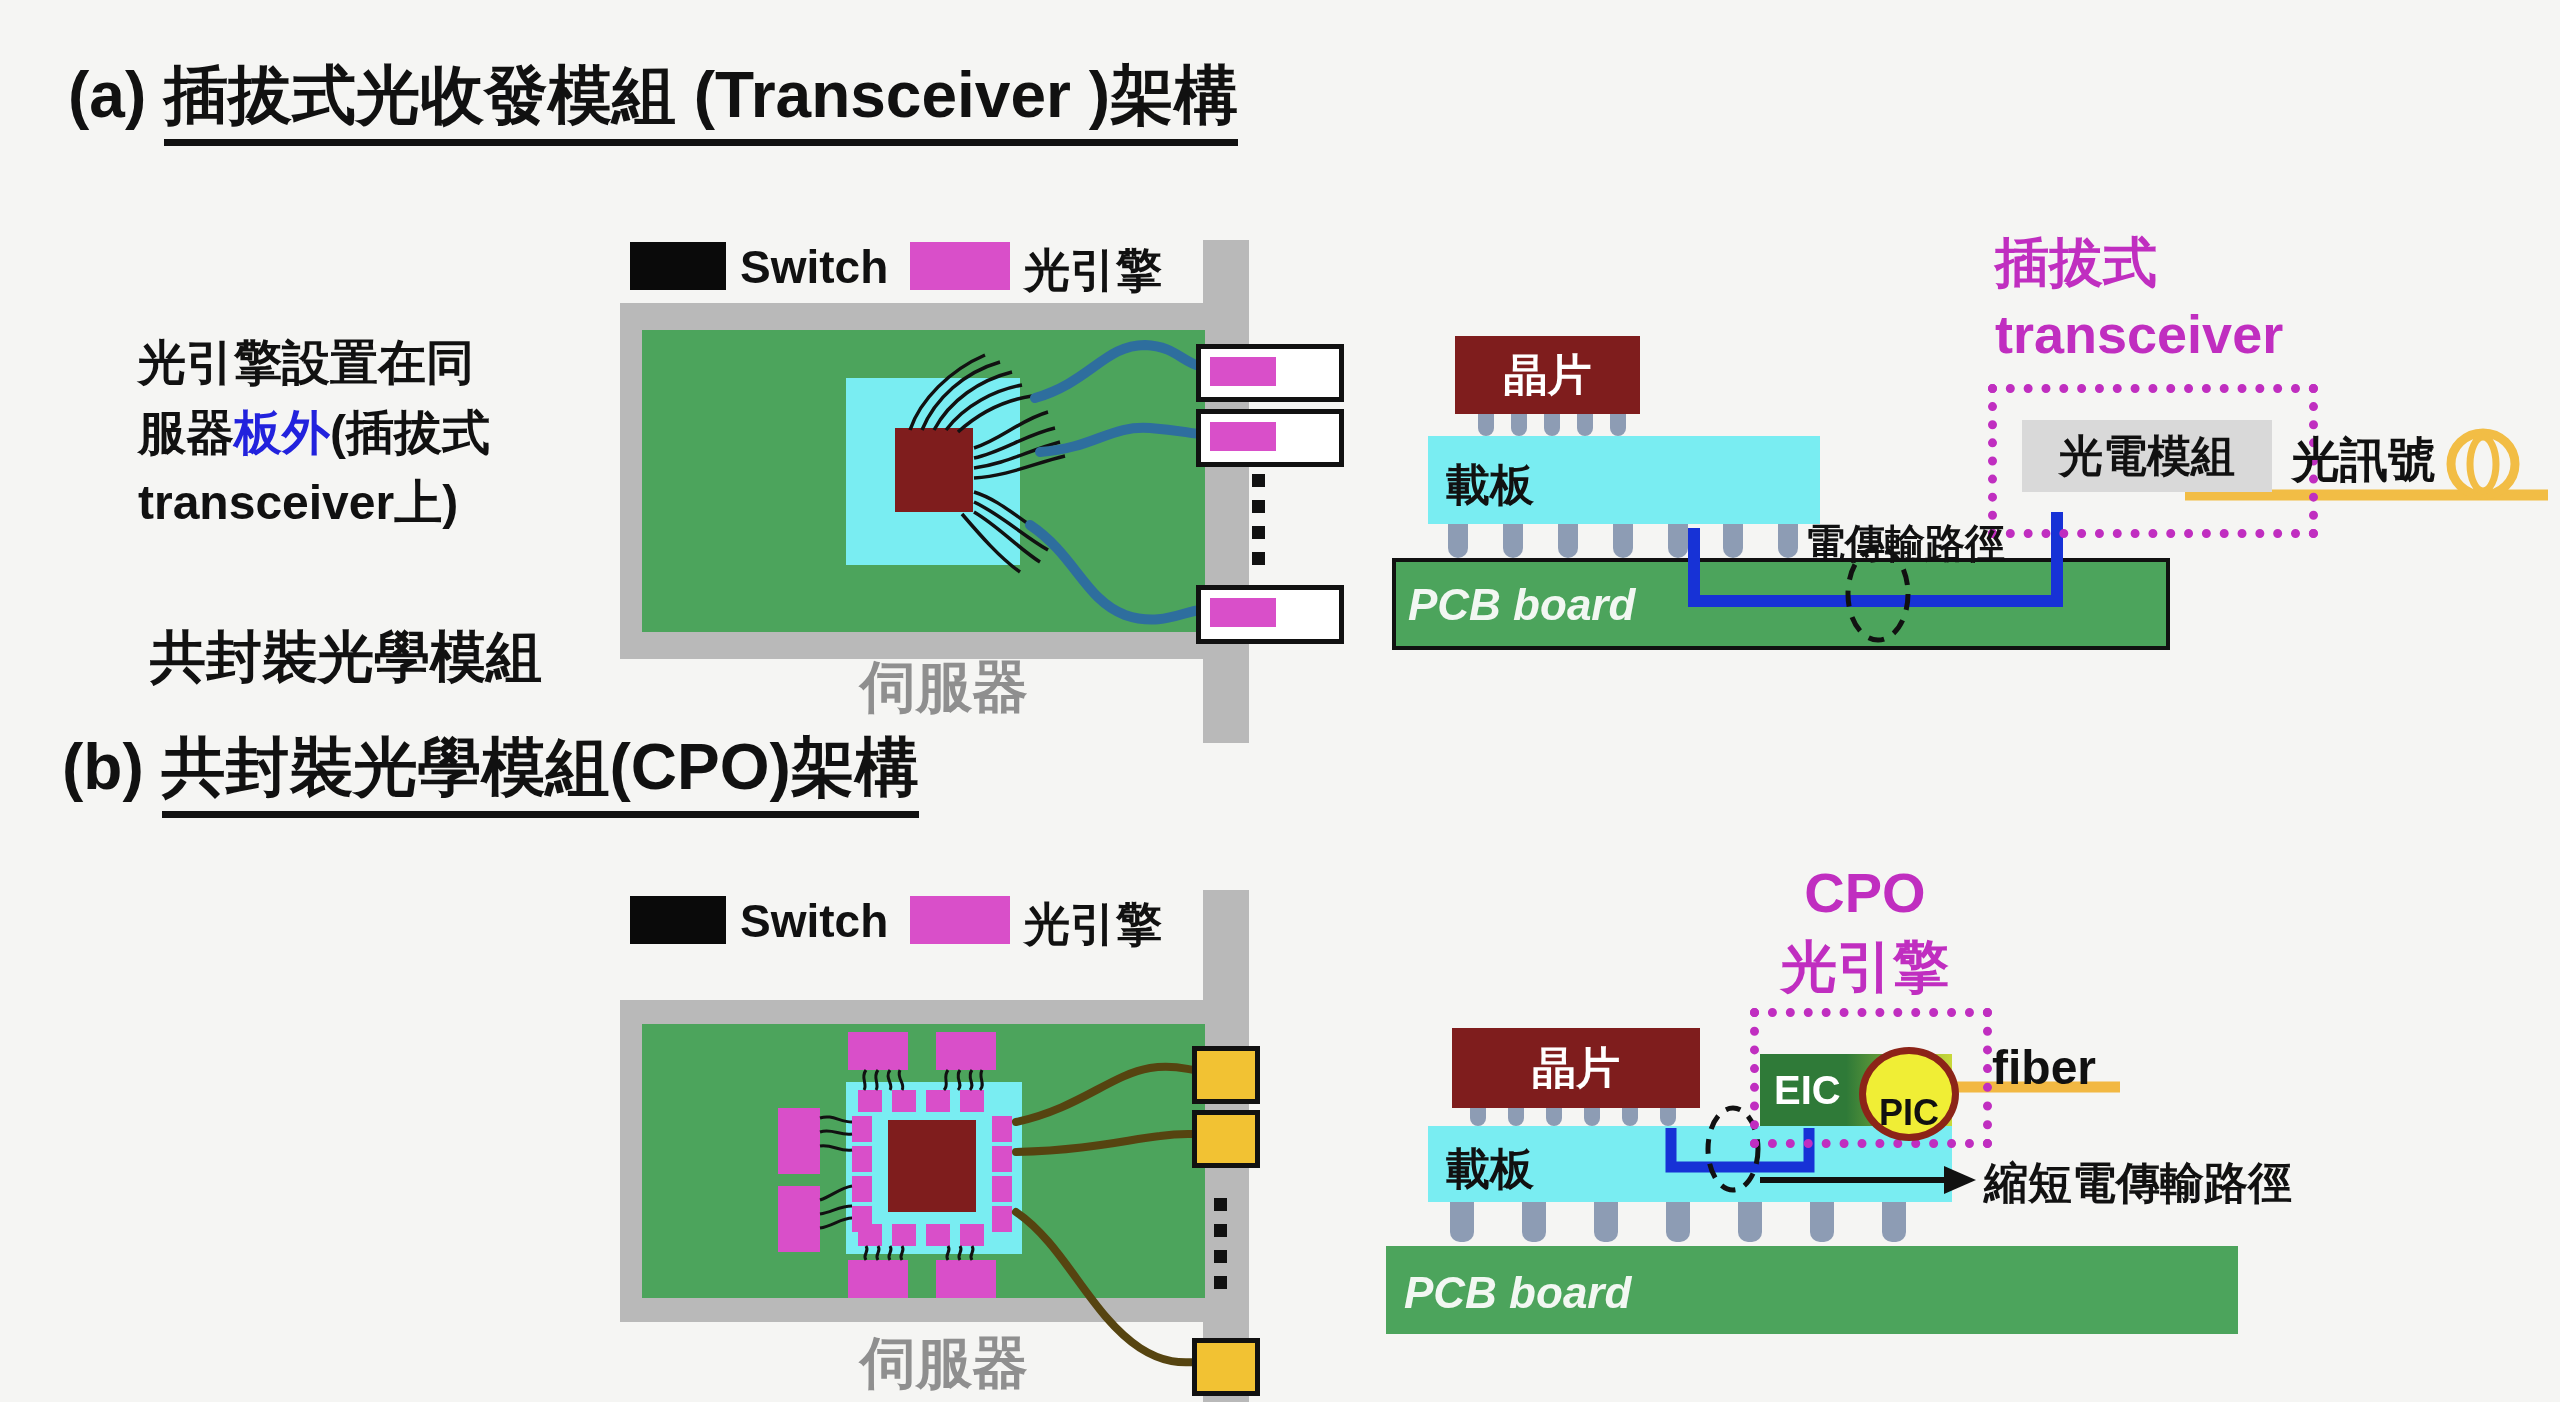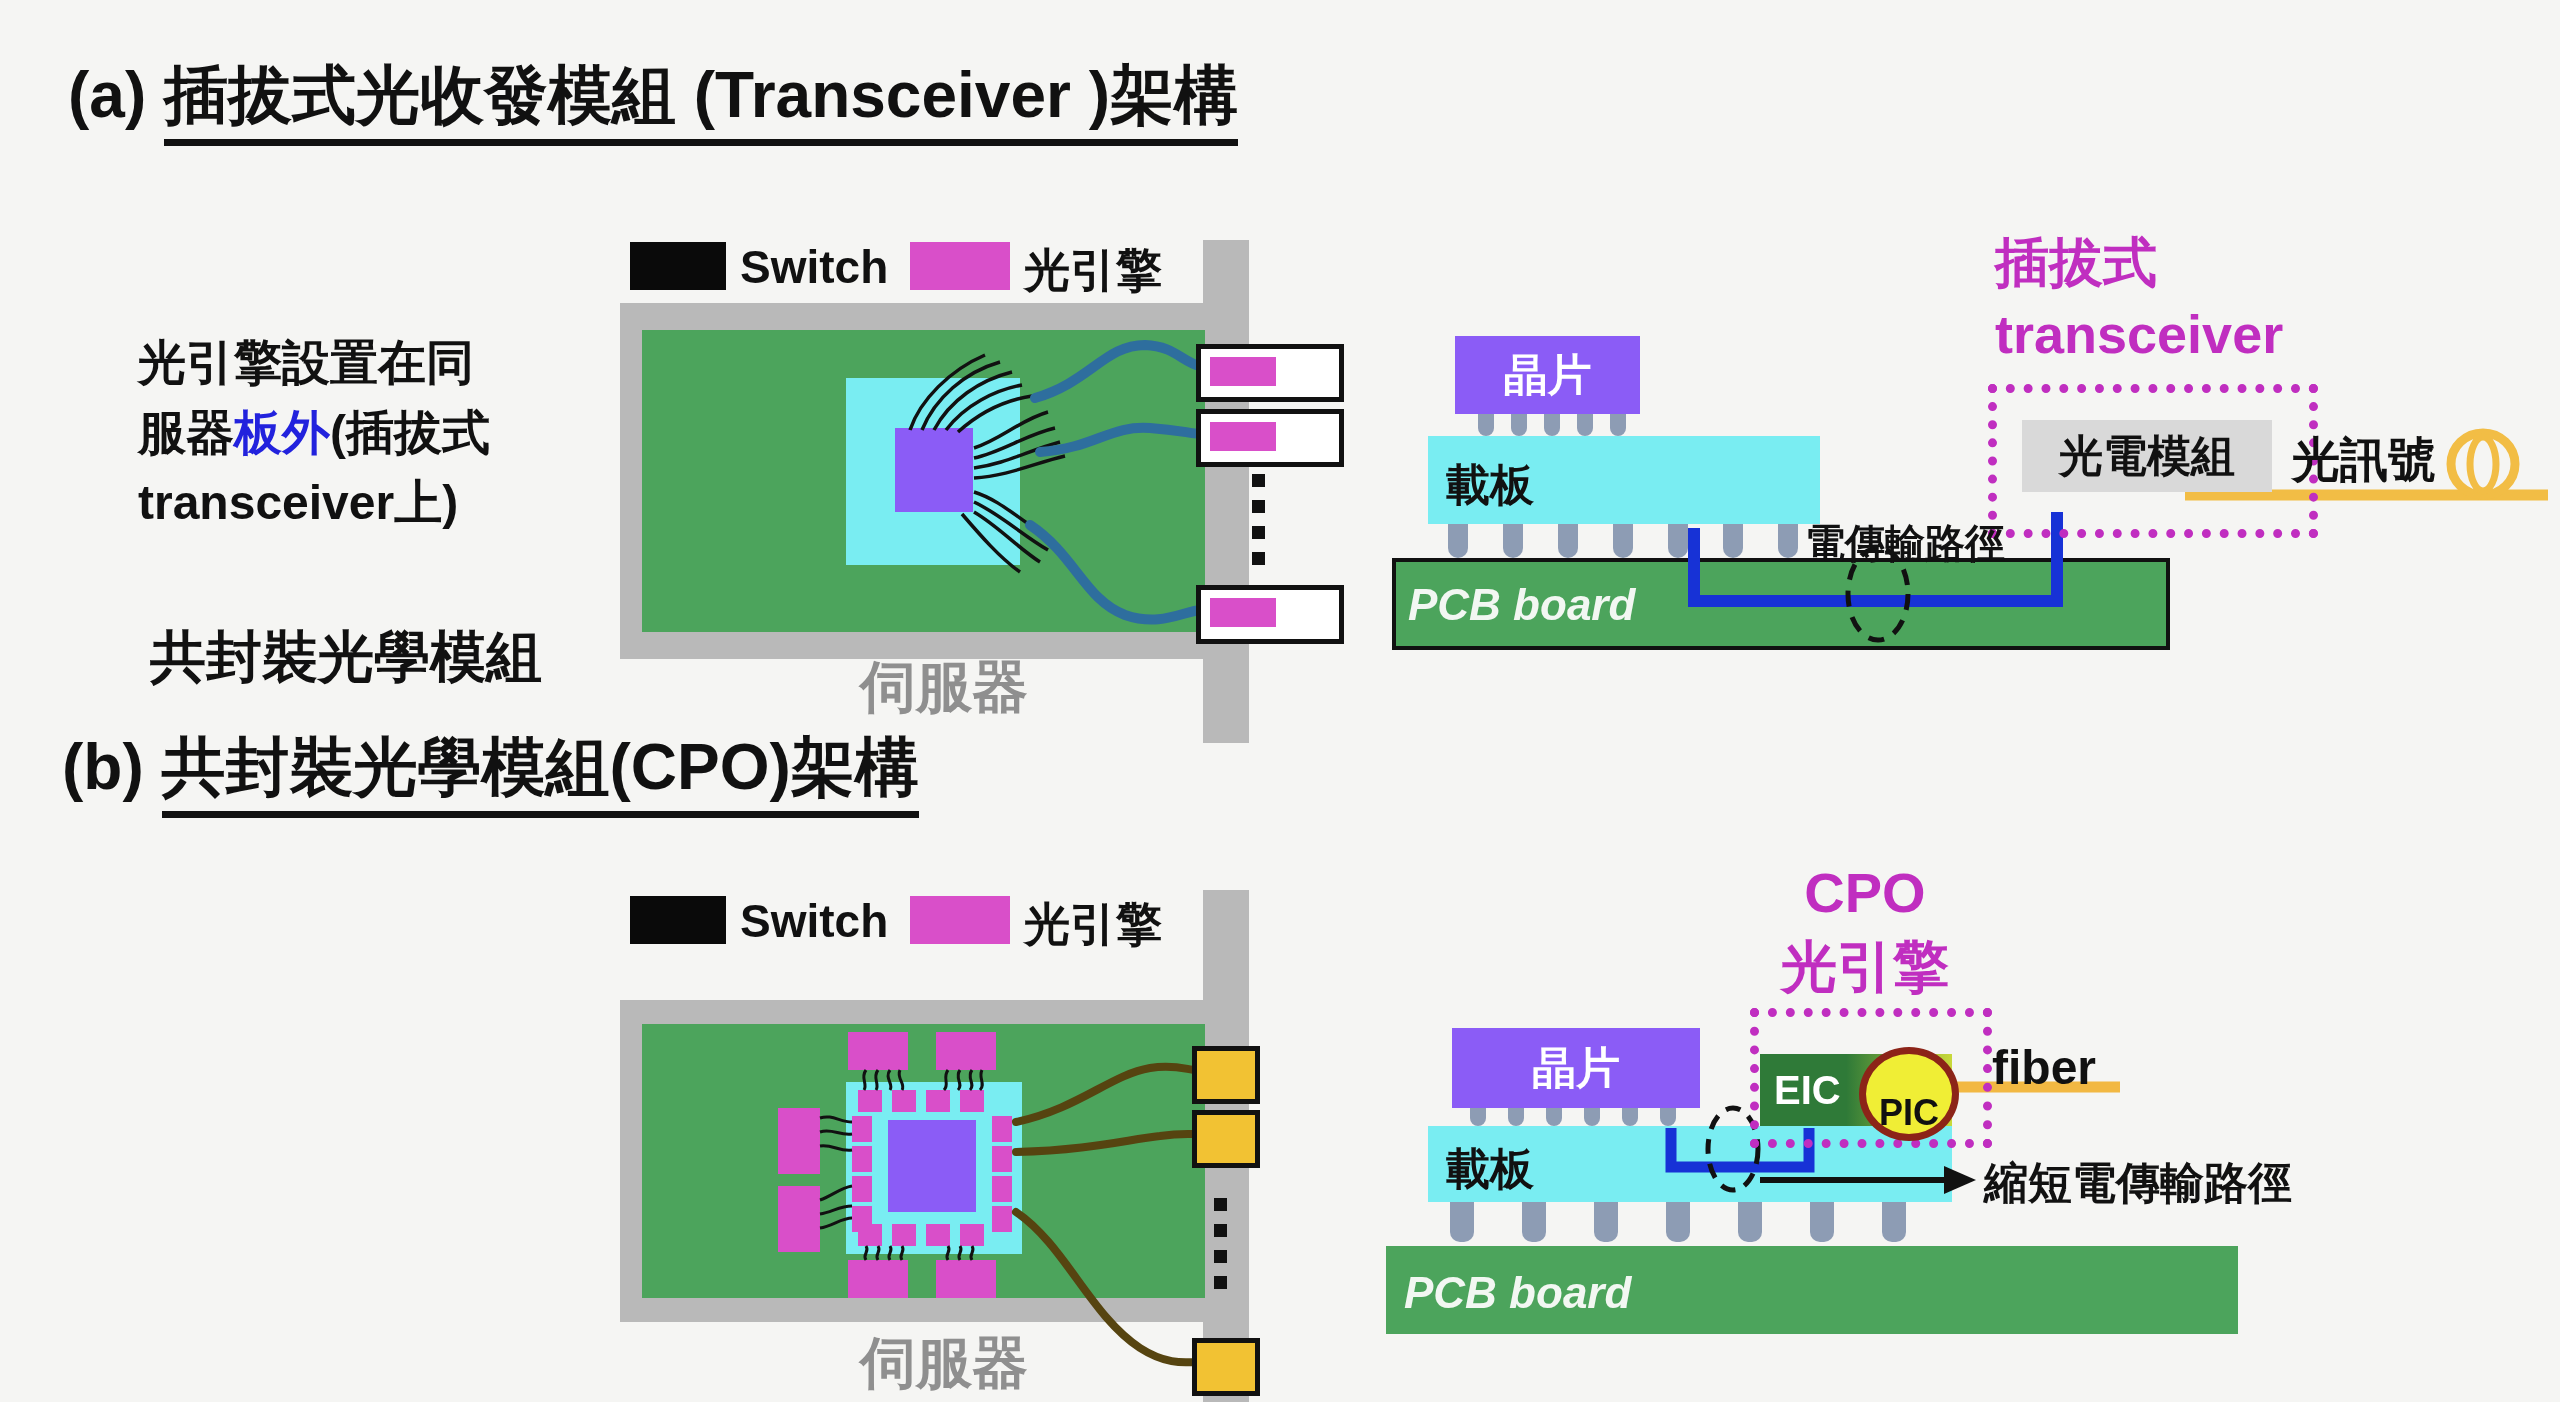--- a/index.html
+++ b/index.html
@@ -11,21 +11,21 @@
   .desc{font-size:48px;font-weight:bold;color:#111;line-height:70px;white-space:nowrap;z-index:7;}
   .desc .hl{color:var(--blue_text,#2222dd);}
   .note{font-size:56px;font-weight:bold;color:#111;white-space:nowrap;z-index:7;}
   .legend-swatch{height:48px;z-index:6;}
   .legend-label{font-size:46px;font-weight:bold;color:#111;white-space:nowrap;z-index:6;}
   .server-label{font-size:56px;font-weight:bold;color:var(--label_gray,#8f8f8f);white-space:nowrap;z-index:7;text-align:center;width:220px;}
   .frame{background:var(--frame_gray,#b9b9b9);z-index:1;}
   .board{background:var(--board_green,#4ca45c);z-index:2;}
   .faceplate{background:var(--frame_gray,#b9b9b9);z-index:2;}
   .cyanpad{background:var(--cyan,#79edf2);z-index:3;}
-  .chip{background:#8b5cf6;z-index:4;}
+  .chip{background:#7f1d1d;z-index:4;}
   .chip-label{color:#fff;font-size:44px;font-weight:bold;display:flex;align-items:center;justify-content:center;z-index:5;}
   .tbox{background:#ffffff;border:5px solid #111;z-index:5;}
   .tbox .pill{position:absolute;left:9px;top:8px;width:66px;height:29px;background:var(--magenta,#d94fc9);}
   .ybox{background:var(--yellow,#f2c233);border:5px solid #111;z-index:5;}
   .pad{background:var(--magenta,#d94fc9);z-index:4;}
   .dotcol div{width:13px;height:13px;background:#111;margin-bottom:13px;}
   .dotcol{z-index:6;}
   .xsec-label{font-size:44px;font-weight:bold;color:#111;white-space:nowrap;z-index:7;}
   .pcb{background:var(--board_green,#4ca45c);z-index:2;}
   .pcb-label{color:#f2f7f2;font-size:44px;font-weight:bold;z-index:7;white-space:nowrap;font-style:italic;}

